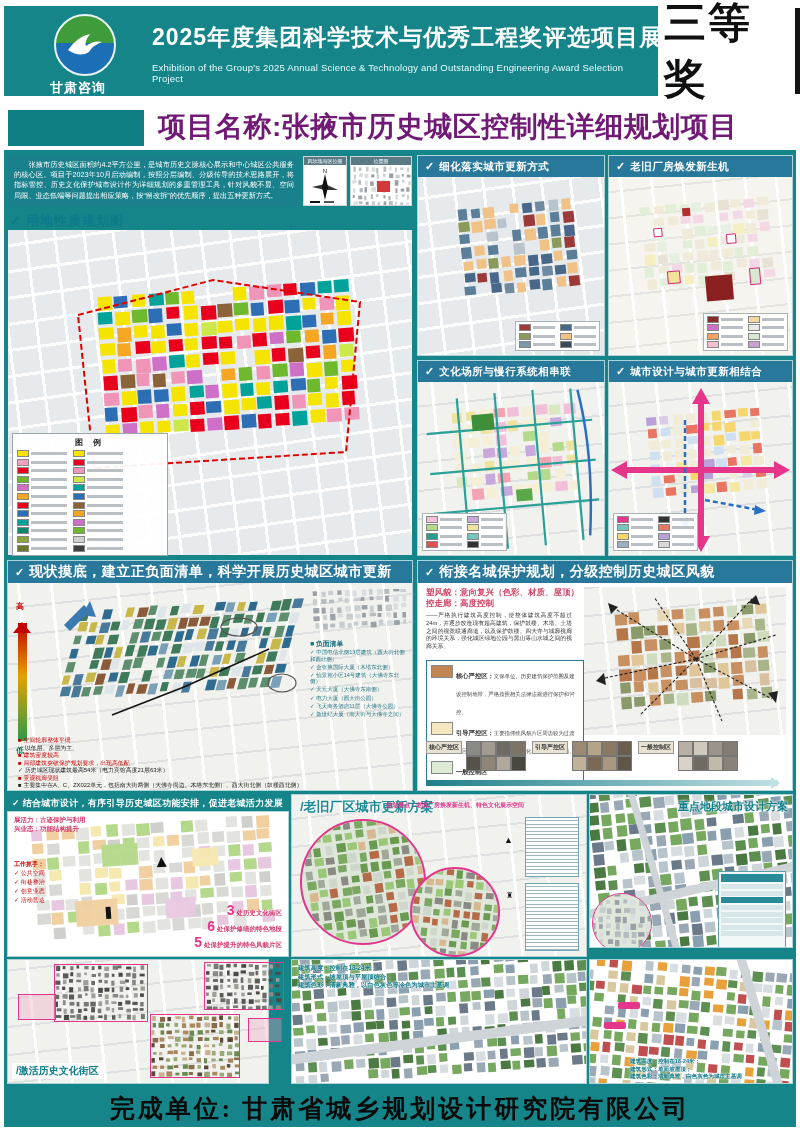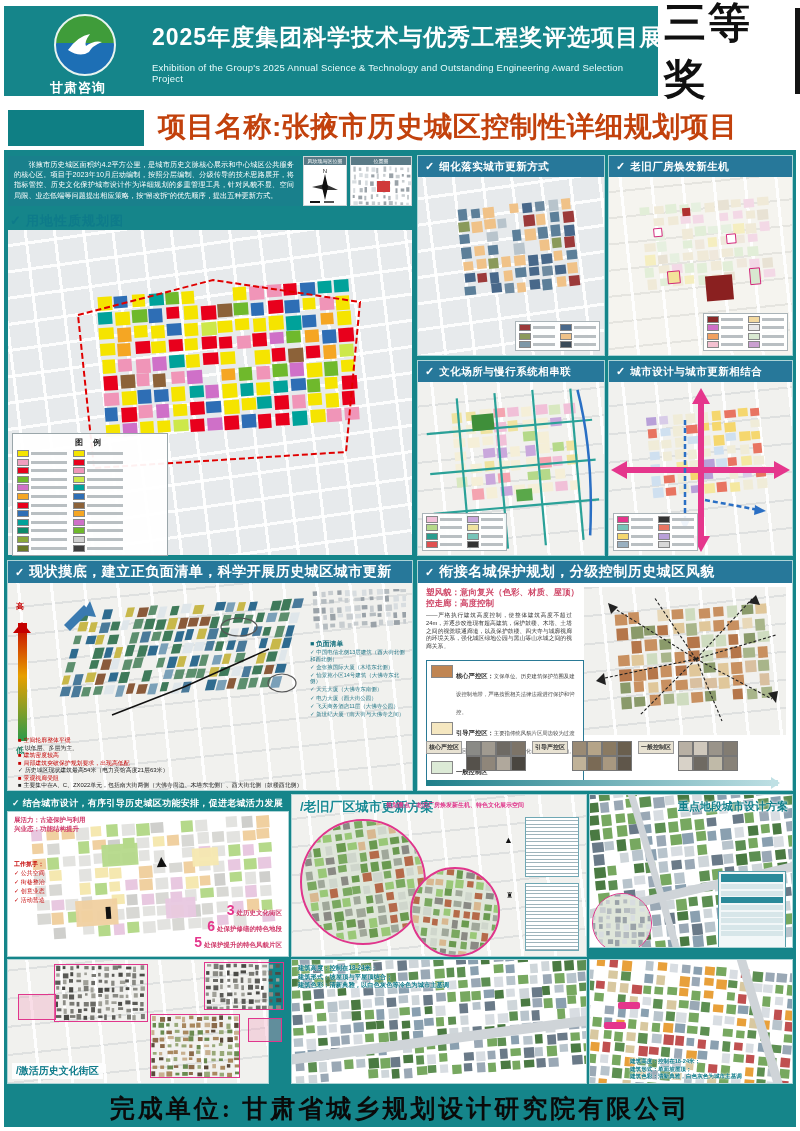--- a/index.html
+++ b/index.html
@@ -13,21 +13,21 @@
   .edge-strip{right:0;top:8px;width:5px;height:86px;background:#141414;}
   .logo-wrap{left:26px;top:8px;width:70px;margin-left:20px;}
   .logo{width:58px;height:58px;border-radius:50%;background:linear-gradient(#3f9c3a 0 46%,#1d6fb5 46% 100%);
         margin:0 auto;position:relative;border:2px solid #e8f4f0;}
   .logo svg{position:absolute;left:0;top:0;}
   .logo-label{color:#fff;font-weight:700;font-size:13px;margin-top:3px;letter-spacing:1px;}
   .hdr-title{left:148px;top:16px;width:500px;color:#fff;font-weight:900;font-size:23px;letter-spacing:1px;white-space:nowrap;}
   .hdr-sub{left:148px;top:56px;width:505px;color:#eafdfd;font-size:9.5px;letter-spacing:.2px;}
   
   .tbar-chip{left:8px;top:110px;width:136px;height:36px;background:#0f7f84;}
-  .tbar-text{left:158px;top:108px;font-size:28px;font-weight:900;color:#c2410c;white-space:nowrap;letter-spacing:.5px;}
+  .tbar-text{left:158px;top:108px;font-size:28px;font-weight:900;color:#701a75;white-space:nowrap;letter-spacing:.5px;}
   
   .content-bg{left:4px;top:150px;width:792px;height:977px;background:#15858a;}
   .panel{position:absolute;background:#fff;box-shadow:0 0 0 1px rgba(255,255,255,.65);}
   .pbar{height:21px;background:#27789a;color:#fff;font-weight:700;display:flex;align-items:center;padding:0 7px;gap:5px;}
   .pbar .chk{font-size:11px;}
   .pbar .t{font-size:10.5px;letter-spacing:.5px;white-space:nowrap;}
   .pbar.big{height:22px;}
   .pbar.big .t{font-size:14px;}
   .streets{background:
       repeating-linear-gradient(83deg,transparent 0 26px,rgba(255,255,255,.95) 26px 29px),

